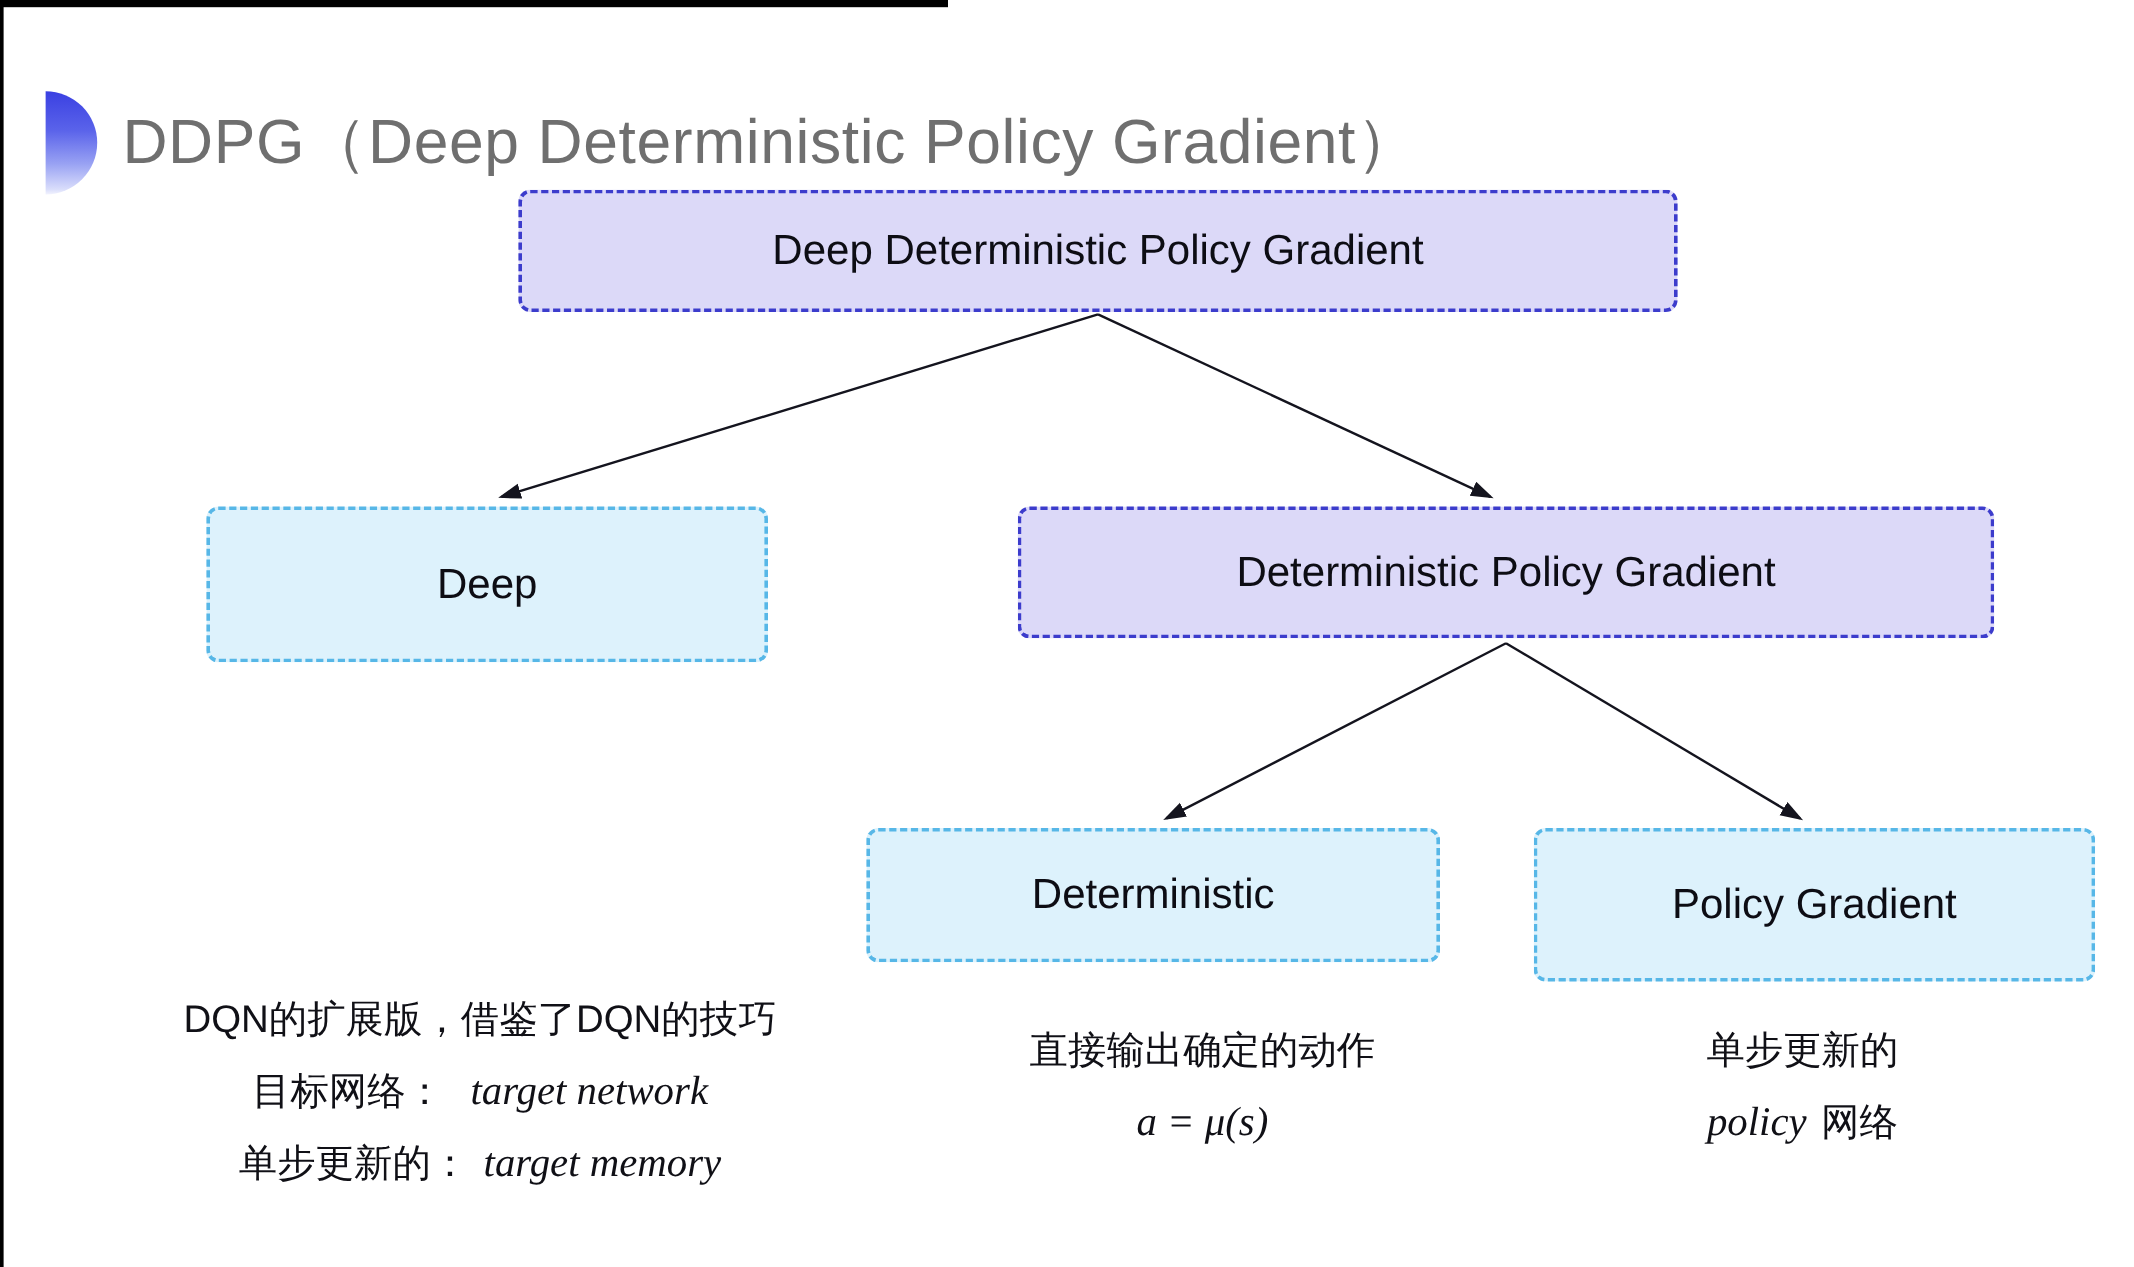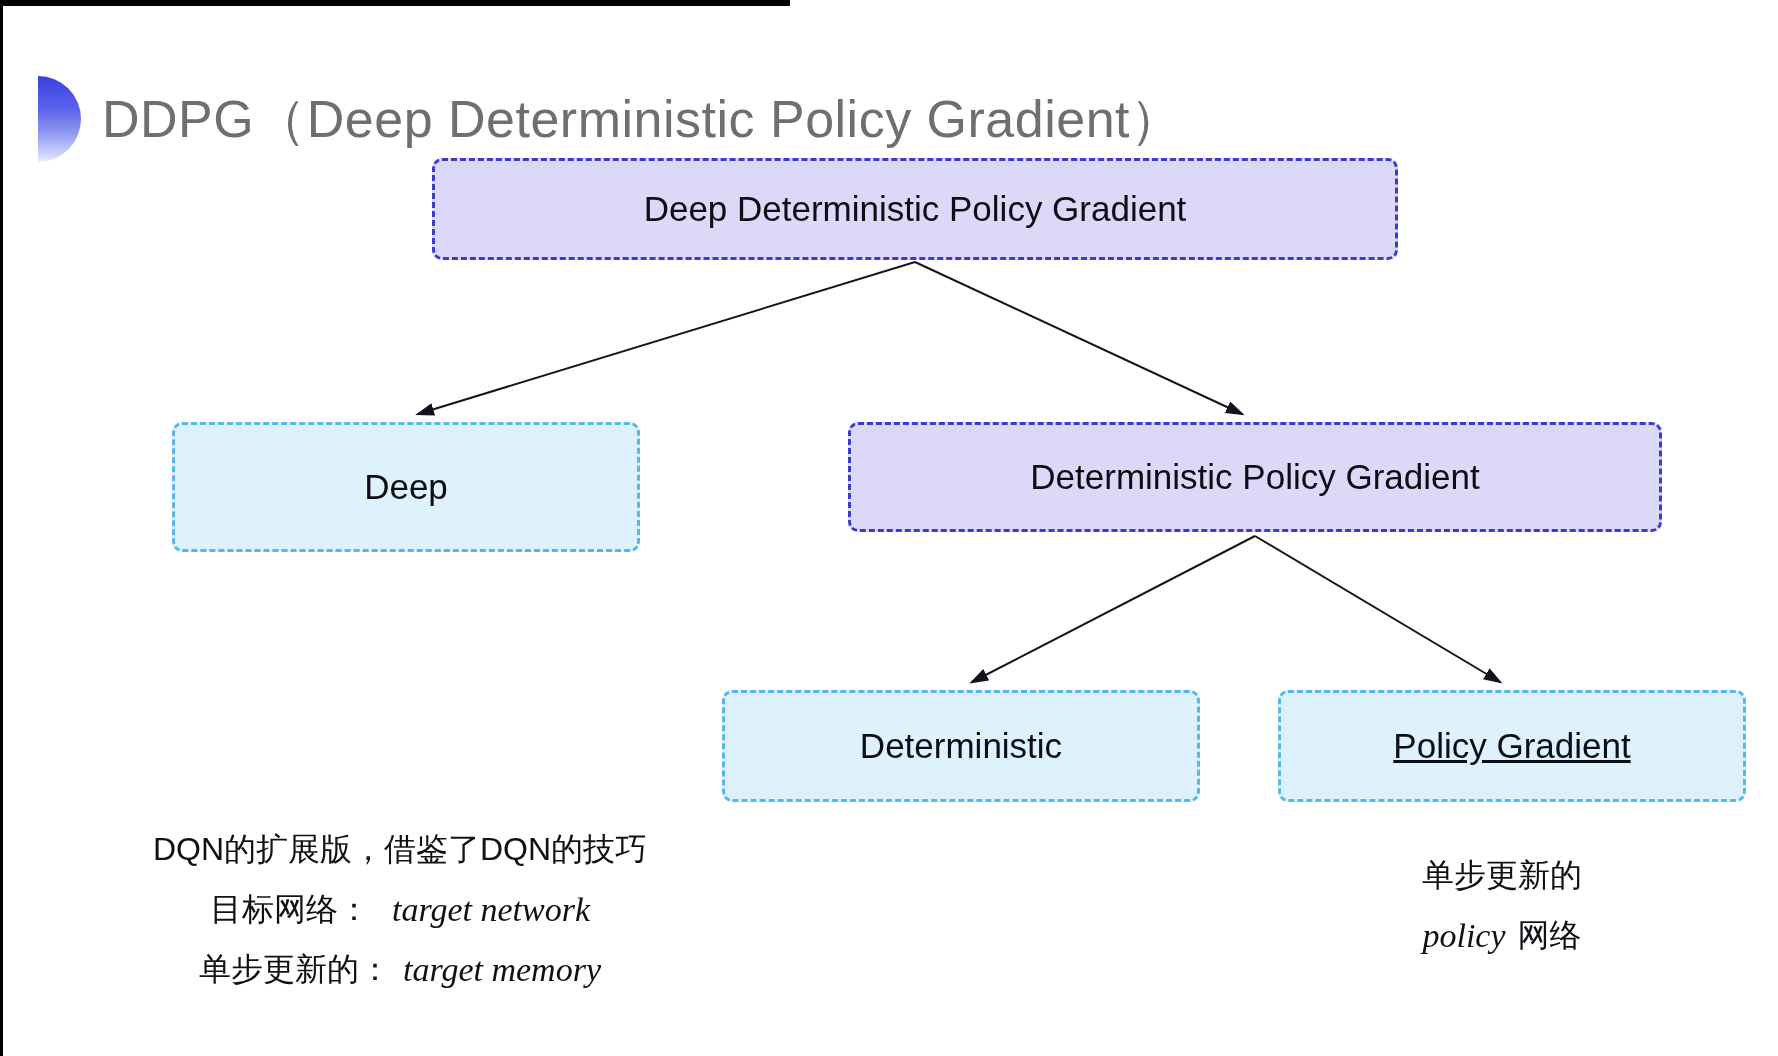--- a/index.html
+++ b/index.html
@@ -22,21 +22,21 @@
 
   .node{position:absolute;display:flex;align-items:center;justify-content:center;
       border-radius:10px;font-size:35px;color:#0d0d14;text-align:left;}
   .node.purple{background:var(--purple-fill);border:3px dashed var(--purple-border);}
   .node.cyan{background:var(--cyan-fill);border:3px dashed var(--cyan-border);}
 
   .node-root{left:432px;top:158px;width:966px;height:102px;}
   .node-deep{left:172px;top:422px;width:468px;height:130px;}
   .node-dpg{left:848px;top:422px;width:814px;height:110px;}
   .node-det{left:722px;top:690px;width:478px;height:112px;}
-  .node-pg{left:1278px;top:690px;width:468px;height:112px;text-decoration:underline;}
+  .node-pg{left:1278px;top:690px;width:468px;height:128px;}
 
   svg.arrows{position:absolute;left:0;top:0;width:1778px;height:1056px;pointer-events:none;}
   svg.arrows line{stroke:var(--arrow);stroke-width:2;}
 
   .note{position:absolute;display:flex;flex-direction:column;align-items:center;
       font-size:32px;color:#101016;}
   .note .row{height:60px;display:flex;align-items:center;justify-content:center;white-space:nowrap;}
   .note-deep{left:110px;top:820px;width:580px;}
   .note-det{left:802px;top:846px;width:400px;}
   .note-pg{left:1302px;top:846px;width:400px;}
@@ -93,20 +93,28 @@
     <div class="row">
       <span>目标网络：</span>
       <span class="it gap-l">target network</span>
     </div>
     <div class="row">
       <span>单步更新的：</span>
       <span class="it gap-s">target memory</span>
     </div>
   </div>
 
+  <div class="note note-det">
+    <div class="row">
+      <span>直接输出确定的动作</span>
+    </div>
+    <div class="row">
+      <span class="it">a = μ(s)</span>
+    </div>
+  </div>
 
   <div class="note note-pg">
     <div class="row">
       <span>单步更新的</span>
     </div>
     <div class="row">
       <span class="it gap-r">policy</span>
       <span>网络</span>
     </div>
   </div>

